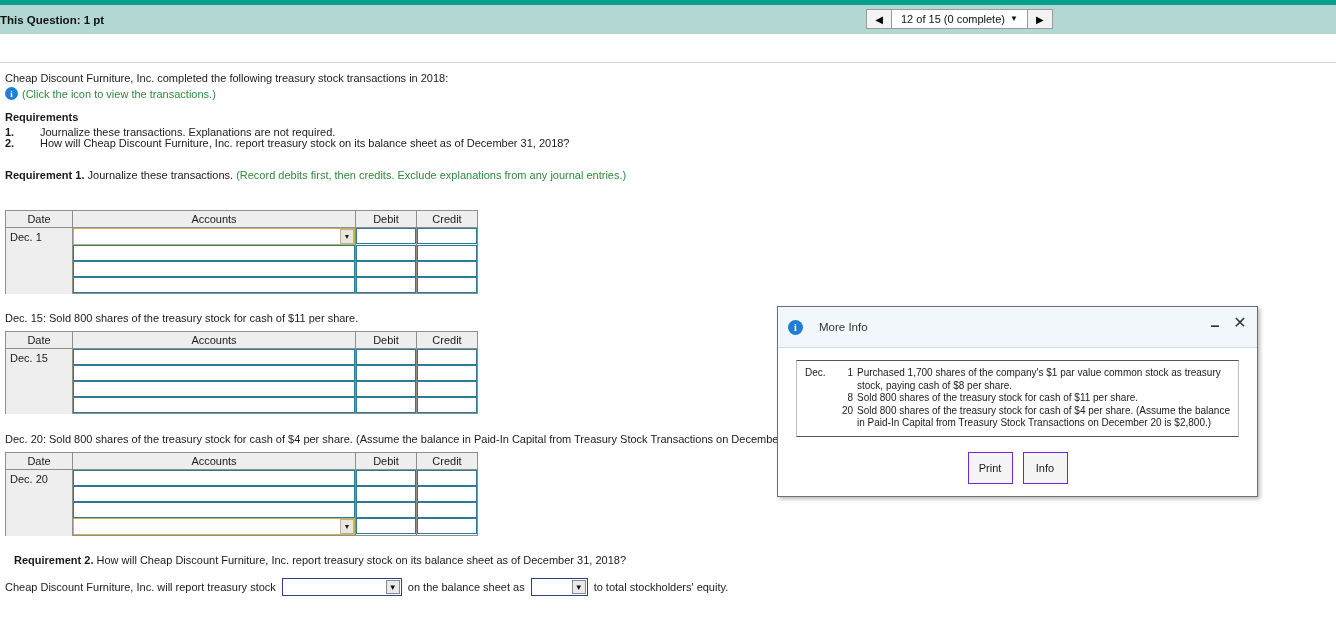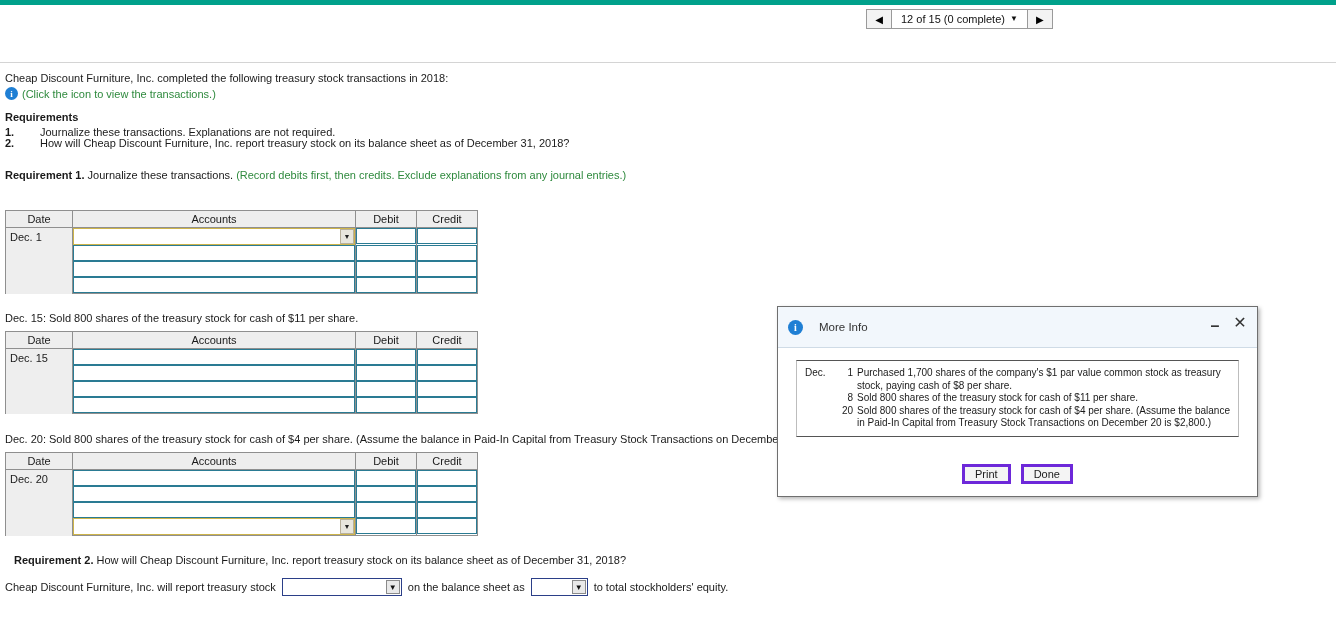--- a/index.html
+++ b/index.html
@@ -179,33 +179,36 @@
   }
   .ib-row { display: flex; align-items: flex-start; line-height: 12.5px; }
   .ib-mon { width: 32px; flex: 0 0 32px; }
   .ib-day { width: 20px; flex: 0 0 20px; text-align: right; padding-right: 4px; }
   .ib-txt { flex: 1 1 auto; }
   .modal-foot {
     position: absolute; left: 0; right: 0; bottom: 12px;
     display: flex; justify-content: center; gap: 10px;
   }
   .mbtn {
-    min-width: 45px; height: 20px; padding: 0 10px;
-    background: #f4f4f4; border: 3px solid #6d28d9;
+    min-width: 45px; height: 32px; padding: 0 10px;
+    background: #f4f4f4; border: 1px solid #6d28d9;
     font-size: 11px; color: #1a1a1a; cursor: pointer;
     font-family: "Liberation Sans", sans-serif;
   }
 </style>
 </head>
 <body>
 
 <div id="page">
 
   <div class="teal-strip"></div>
 
+  <div class="qbar">
+    <span class="qbar-title">This Question: 1 pt</span>
+  </div>
 
   <div class="nav-group">
     <div class="nav-btn">
       <span>◀</span>
     </div>
     <div class="nav-sel">
       <span>12 of 15 (0 complete)</span>
       <span class="caret-glyph">▼</span>
     </div>
     <div class="nav-btn">
@@ -455,17 +458,17 @@
         </div>
         <div class="ib-row">
           <span class="ib-mon"></span>
           <span class="ib-day">20</span>
           <span class="ib-txt">Sold 800 shares of the treasury stock for cash of $4 per share. (Assume the balance in Paid-In Capital from Treasury Stock Transactions on December 20 is $2,800.)</span>
         </div>
       </div>
     </div>
     <div class="modal-foot">
       <button class="mbtn">Print</button>
-      <button class="mbtn">Done</button>
+      <button class="mbtn">Info</button>
     </div>
   </div>
 
 </div>
 
 </body></html>

